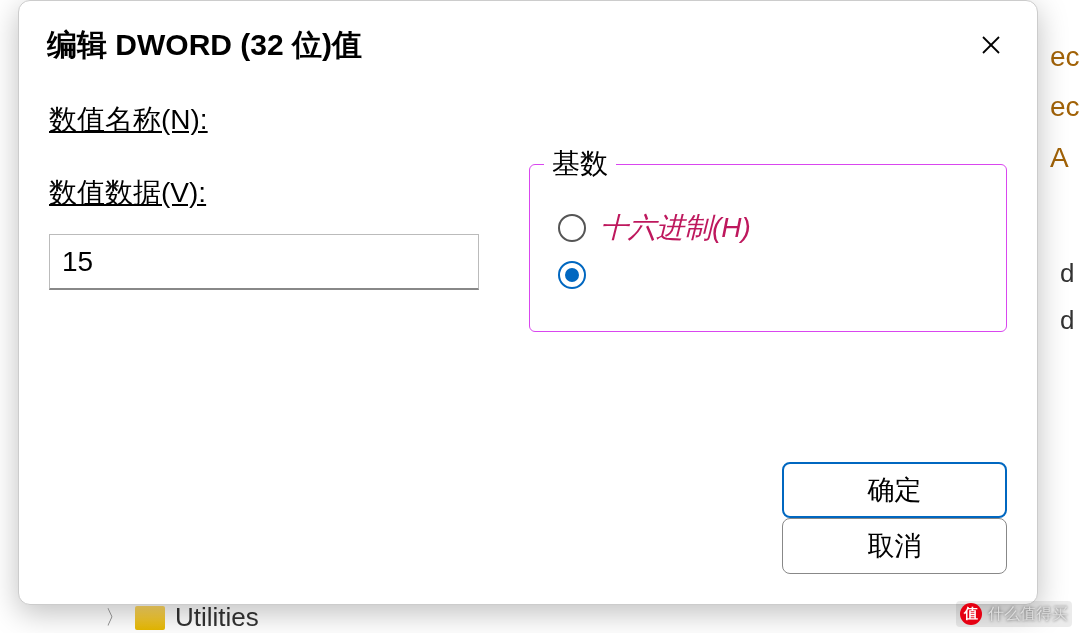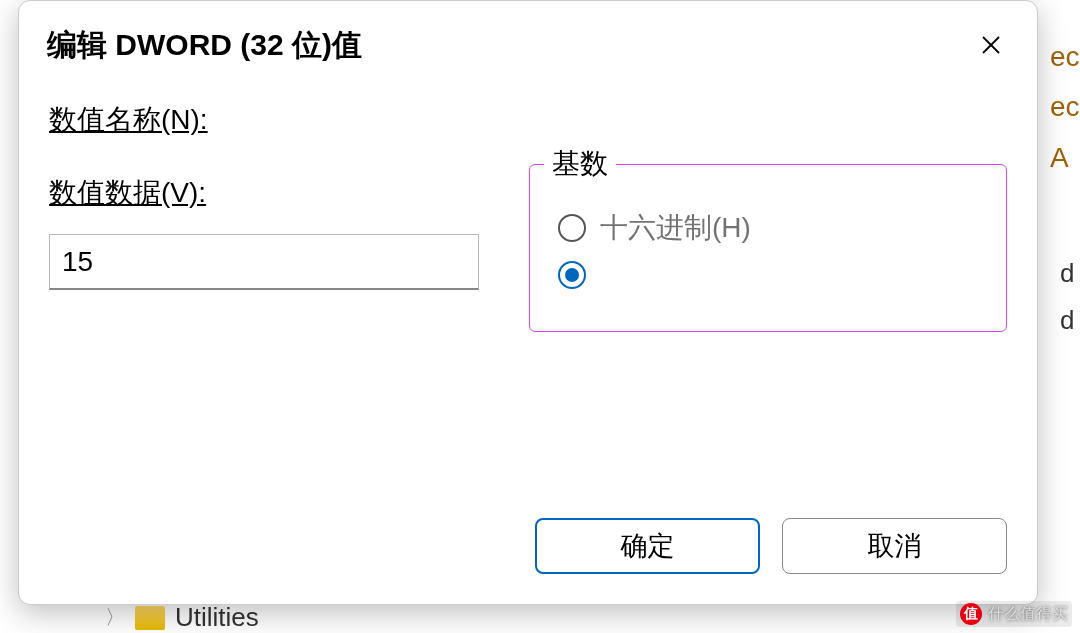--- a/index.html
+++ b/index.html
@@ -200,30 +200,31 @@
       height: 14px;
       background: #0067c0;
       border-radius: 50%;
       display: none;
     }
     .radio-circle.selected .radio-dot {
       display: block;
     }
     .radio-label {
       font-size: 28px;
-      color: #737373;
+      color: #be185d;
+      font-style: italic;
     }
     .dialog-buttons {
       display: flex;
       justify-content: flex-end;
-      gap: 22px;
       padding: 0 30px;
       position: absolute;
       bottom: 30px;
       right: 0;
+      flex-direction: column;
     }
     .dlg-btn {
       width: 225px;
       height: 56px;
       border: 1px solid #888;
       border-radius: 8px;
       background: #ffffff;
       font-size: 27px;
       color: #000;
       cursor: pointer;

